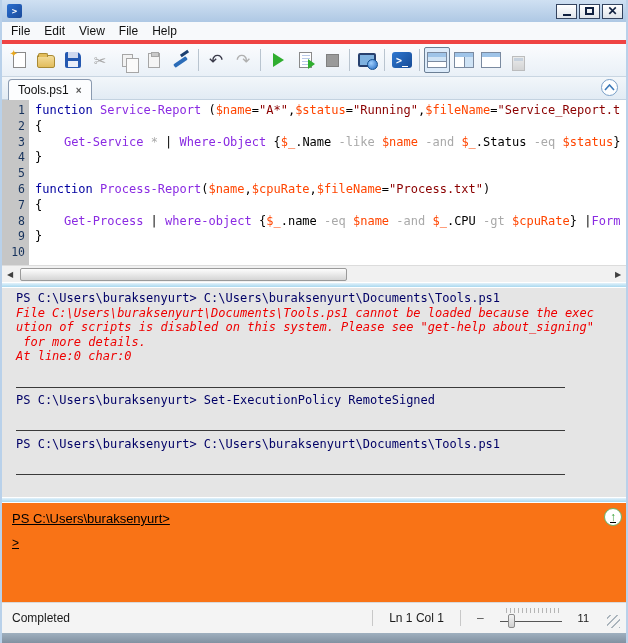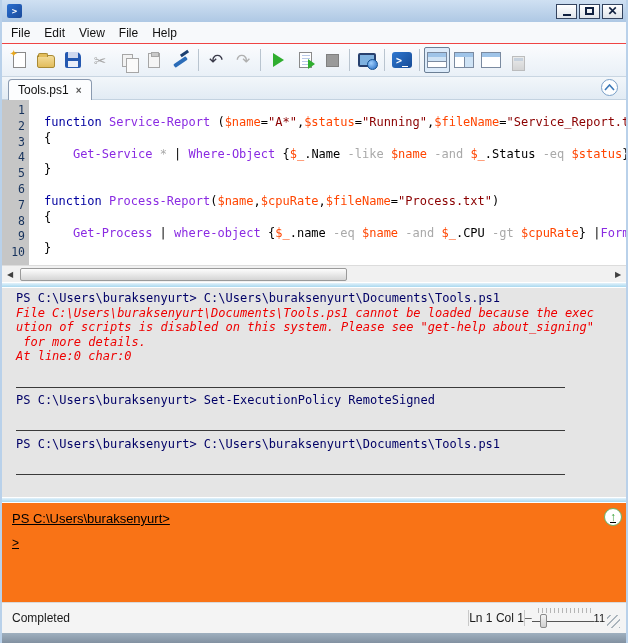--- a/index.html
+++ b/index.html
@@ -10,21 +10,21 @@
   .titlebar { height:22px; flex:0 0 22px; background:linear-gradient(#cfe0f2,#aec8e4); display:flex; align-items:center; padding:0 3px 0 5px; }
   .app-icon { width:15px; height:14px; border-radius:2px; background:linear-gradient(135deg,#2a6fd0,#1b4a9a); color:#fff; font:bold 9px "DejaVu Sans Mono",monospace; display:flex; align-items:center; justify-content:center; margin-right:5px; }
   .title-text { font-size:12px; color:#0a0a0a; white-space:nowrap; overflow:hidden; }
   .win-controls { margin-left:auto; display:flex; gap:2px; }
   .win-btn { width:21px; height:15px; background:linear-gradient(#ffffff,#dfe4ea); border:1px solid #33435e; display:flex; align-items:center; justify-content:center; color:#10203f; font:bold 10px "Liberation Sans",sans-serif; }
   .win-btn .min-glyph { width:8px; height:2px; background:#10203f; margin-top:7px; }
   .win-btn .max-glyph { width:9px; height:8px; border:2px solid #10203f; }
   .win-btn.close { font-size:12px; }
 
   
-  .menubar { height:22px; flex:0 0 22px; background:#f7f9fb; display:flex; align-items:center; padding-left:2px; border-bottom:1px solid #ef4444; }
+  .menubar { height:22px; flex:0 0 22px; background:#f7f9fb; display:flex; align-items:center; padding-left:2px; border-bottom:4px solid #ef4444; }
   .menu-item { padding:3px 7px; font-size:12px; color:#111; }
 
   
   .toolbar { height:33px; flex:0 0 33px; background:linear-gradient(#fbfcfe,#e9f0f7); border-bottom:1px solid #c9d6e2; display:flex; align-items:center; padding-left:4px; gap:1px; }
   .tb-btn { width:26px; height:26px; display:flex; align-items:center; justify-content:center; border-radius:2px; }
   .tb-sep { width:1px; height:22px; background:#b9c4cf; margin:0 3px; }
   .tb-btn.selected { border:1px solid #6b7f95; background:#dcebfa; }
   .glyph { font-size:15px; line-height:1; }
   .play-tri { width:0; height:0; border-left:11px solid #2fae2f; border-top:7px solid transparent; border-bottom:7px solid transparent; }
   .stop-sq { width:13px; height:13px; background:#9a9a9a; border:1px solid #808080; }
@@ -58,21 +58,21 @@
   
   .tabstrip { height:23px; flex:0 0 23px; background:linear-gradient(#f2f6fa,#e2ebf4); position:relative; border-bottom:1px solid #c3d2e0; }
   .tab { position:absolute; left:6px; top:2px; height:21px; display:flex; align-items:center; gap:7px; padding:0 9px; background:#fcfdfe; border:1px solid #8a9ab0; border-bottom:none; border-radius:4px 4px 0 0; font-size:12px; color:#111;justify-content:space-between; }
   .tab-close { color:#555; font-size:10px; font-weight:bold; }
   .collapse-btn { position:absolute; right:8px; top:2px; width:17px; height:17px; border-radius:50%; border:1px solid #7aa0c8; background:#fdfeff; display:flex; align-items:center; justify-content:center; }
 
   
   .editor { flex:0 0 182px; height:182px; display:flex; flex-direction:column; background:#fff; }
   .editor-body { flex:1 1 auto; display:flex; overflow:hidden; }
   .gutter { width:27px; background:#c6c6c6; color:#16325c; font:11.5px "DejaVu Sans Mono",monospace; line-height:15.8px; text-align:right; padding:3px 4px 0 0; }
-  .code-area { flex:1; font:12px "DejaVu Sans Mono",monospace; line-height:15.8px; padding:3px 0 0 15px; white-space:pre; overflow:hidden; color:#000;margin-top:12px; }
+  .code-area { flex:1; font:12px "DejaVu Sans Mono",monospace; line-height:15.8px; padding:3px 0 0 6px; white-space:pre; overflow:hidden; color:#000; }
   .tk-k { color:#0000A0; } .tk-c { color:#8A2BE2; } .tk-v { color:#FF4500; }
   .tk-s { color:#8B0000; } .tk-o { color:#A9A9A9; } .tk-p { color:#000; }
   .hscroll { flex:0 0 17px; background:#f1f1f1; border-top:1px solid #dcdcdc; position:relative; }
   .hs-arrow { position:absolute; top:1px; width:16px; height:15px; display:flex; align-items:center; justify-content:center; font-size:8px; color:#404040; background:#f1f1f1; }
   .hs-arrow.left { left:0; } .hs-arrow.right { right:0; }
   .hs-thumb { position:absolute; left:18px; top:2px; width:327px; height:13px; background:linear-gradient(#fdfdfd,#d5d5d5); border:1px solid #9a9a9a; border-radius:2px; }
 
   
   .pane-divider { height:6px; flex:0 0 6px; background:linear-gradient(#e3f2fb,#a9d8ef); border-top:1px solid #fff; border-bottom:1px solid #fff; }
 
@@ -86,21 +86,21 @@
 
   
   .command { flex:0 0 99px; background:#f97316; padding:5px 4px 0 10px; font-size:13px; color:#000;text-decoration:underline; }
   .cmd-row { display:flex; align-items:flex-start; }
   .cmd-prompt { padding-top:3px; }
   .up-circle { margin-left:auto; width:18px; height:18px; border-radius:50%; border:1px solid #69b469; background:#fff; display:flex; align-items:center; justify-content:center; color:#2f9e2f; font-weight:bold; font-size:12px; }
   .cmd-input-line { margin-top:10px; font-size:12px; }
 
   
   .statusbar { flex:0 0 31px; background:#f4f4f4; border-top:1px solid #d9d9d9; display:flex; align-items:center; padding:0 6px 0 10px; font-size:12px; color:#1a1a1a; }
-  .status-right { margin-left:auto; display:flex; align-items:center; gap:0; }
+  .status-right { margin-left:auto; display:flex; align-items:center; gap:16px; }
   .sb-sep { width:1px; height:16px; background:#c8c8c8; }
   .zoom-minus { color:#555; font-size:12px; padding-bottom:1px; }
   .zoom-slider { position:relative; width:62px; height:20px; }
   .zoom-ticks { position:absolute; top:0; left:6px; right:0; height:5px; background:repeating-linear-gradient(90deg,#b5b5b5 0 1px, transparent 1px 4px); }
   .zoom-track { position:absolute; left:0; right:0; top:13px; height:1px; background:#555; }
   .zoom-thumb { position:absolute; left:8px; top:6px; width:7px; height:14px; background:linear-gradient(#f4f4f4,#cfcfcf); border:1px solid #8a8a8a; border-radius:2px; }
   .zoom-value { font-size:11px; padding-bottom:1px; }
   .resize-grip { width:13px; height:13px; margin-left:2px; background:repeating-linear-gradient(135deg, transparent 0 2px, #aab4bc 2px 3px, transparent 3px 5px); align-self:flex-end; }
 
   

